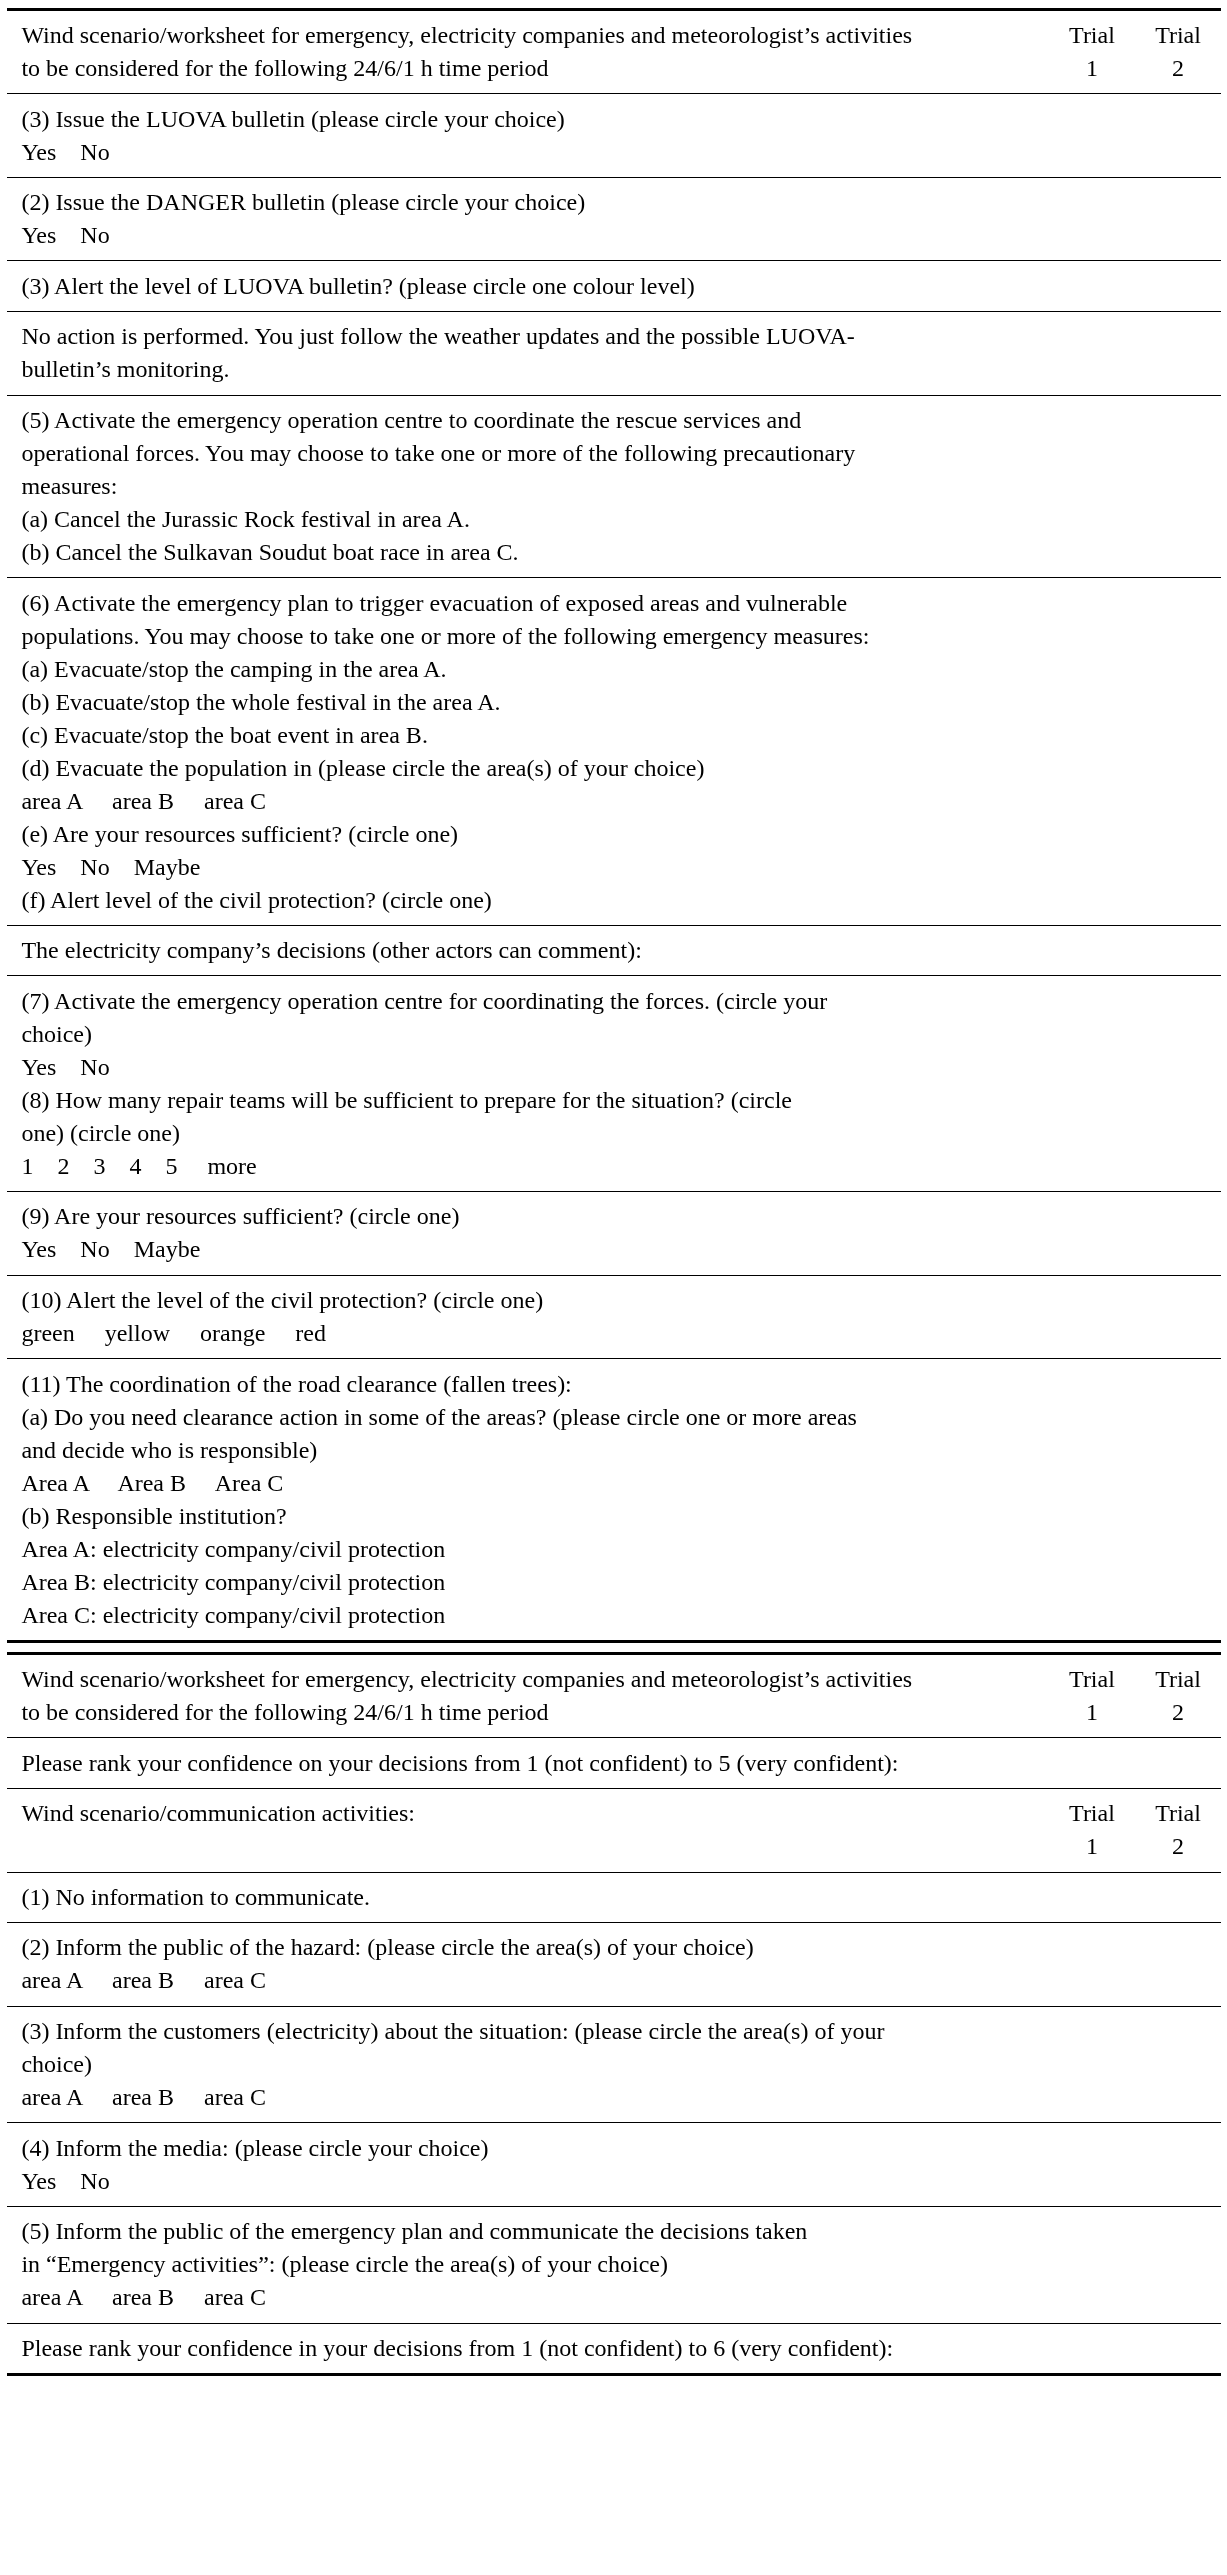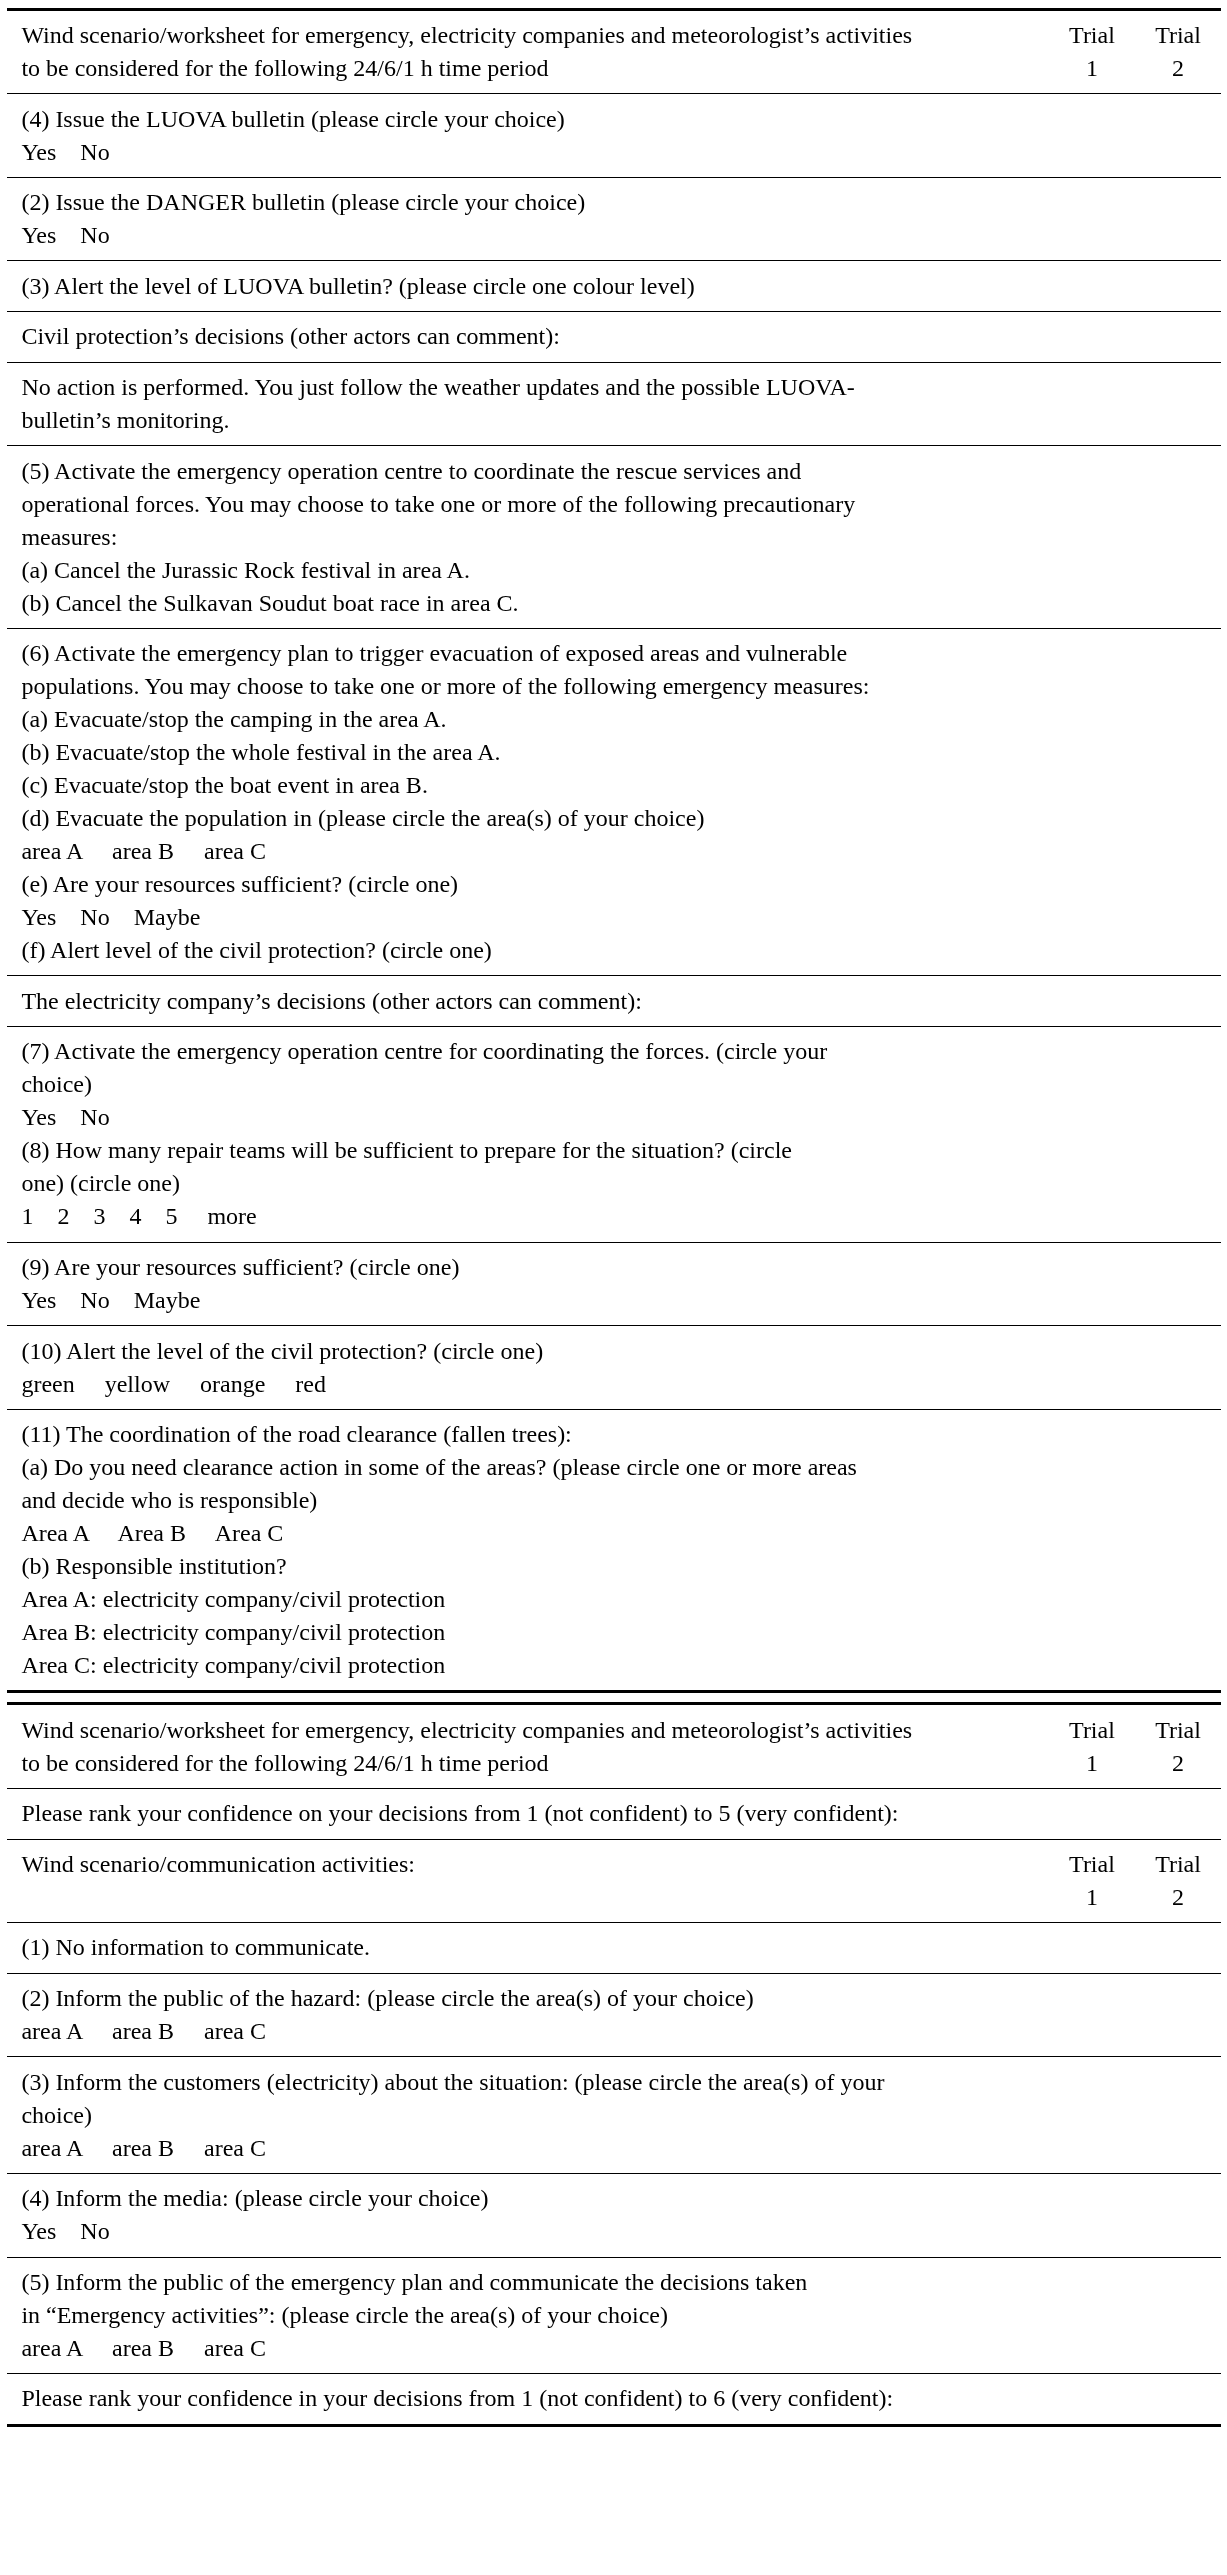--- a/index.html
+++ b/index.html
@@ -73,38 +73,33 @@
 to be considered for the following 24/6/1 h time period</th>
         <th class="trial">Trial
 1</th>
         <th class="trial">Trial
 2</th>
       </tr>
     </thead>
     <tbody>
 
         <tr class="body-row">
-        <td class="left">(4) Issue the LUOVA bulletin (please circle your choice)
+        <td class="left">(3) Issue the LUOVA bulletin (please circle your choice)
 Yes    No</td>
         <td class="trial"></td>
         <td class="trial"></td>
       </tr>
         <tr class="body-row">
         <td class="left">(2) Issue the DANGER bulletin (please circle your choice)
 Yes    No</td>
         <td class="trial"></td>
         <td class="trial"></td>
       </tr>
         <tr class="body-row">
         <td class="left">(3) Alert the level of LUOVA bulletin? (please circle one colour level)</td>
-        <td class="trial"></td>
-        <td class="trial"></td>
-      </tr>
-        <tr class="body-row">
-        <td class="left">Civil protection’s decisions (other actors can comment):</td>
         <td class="trial"></td>
         <td class="trial"></td>
       </tr>
         <tr class="body-row">
         <td class="left">No action is performed. You just follow the weather updates and the possible LUOVA-
 bulletin’s monitoring.</td>
         <td class="trial"></td>
         <td class="trial"></td>
       </tr>
         <tr class="body-row">

